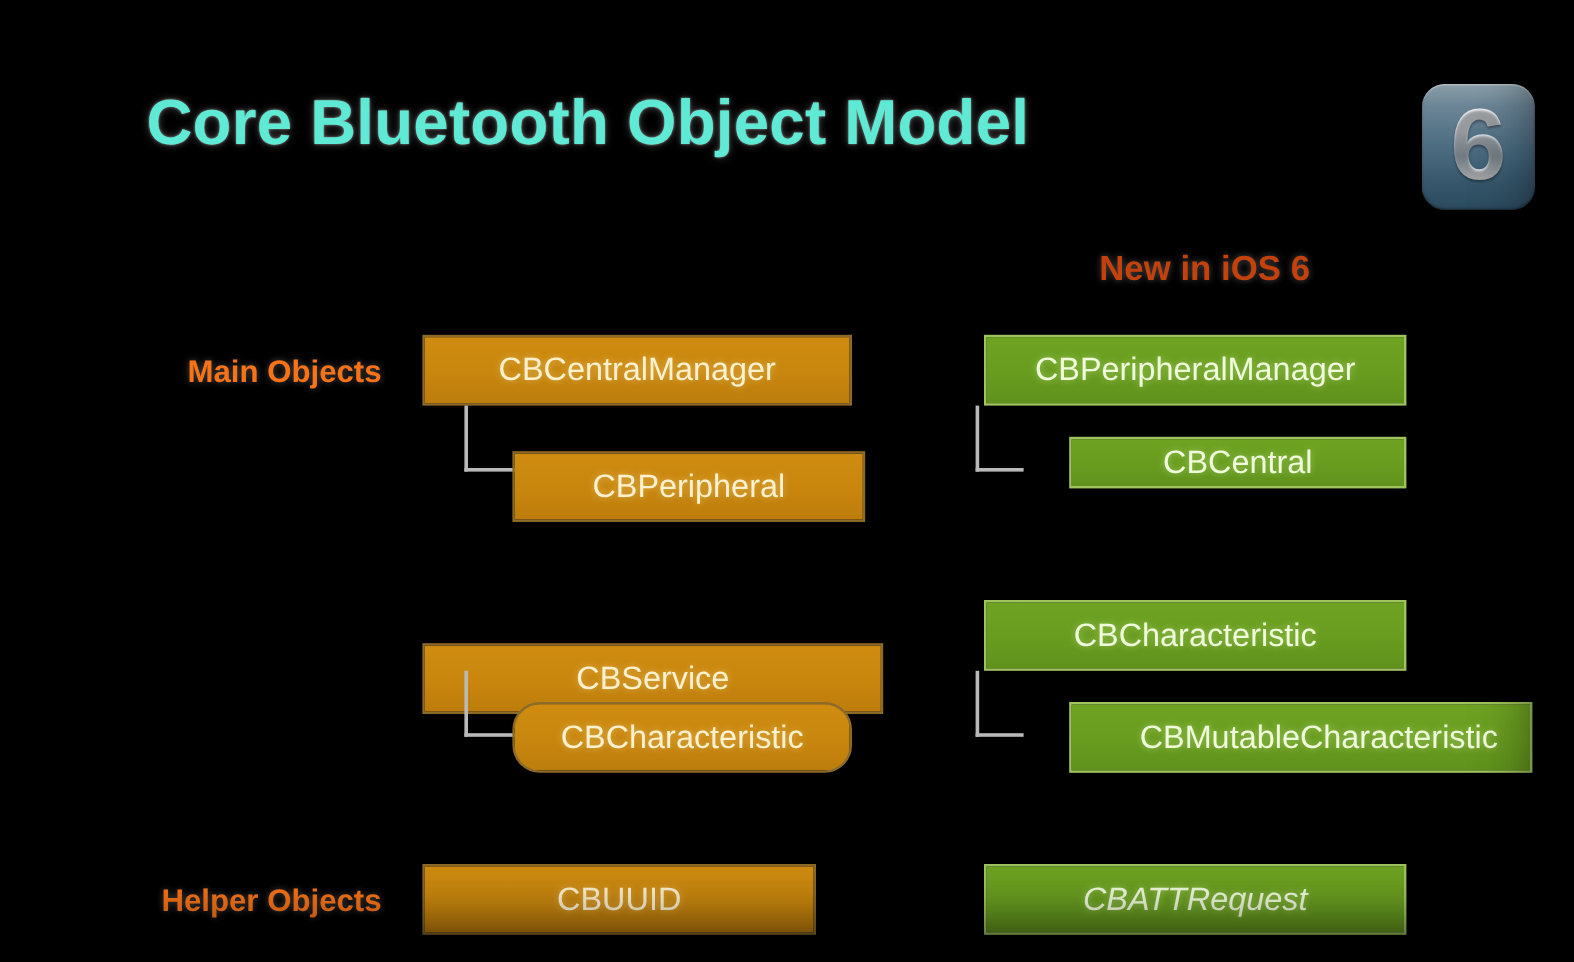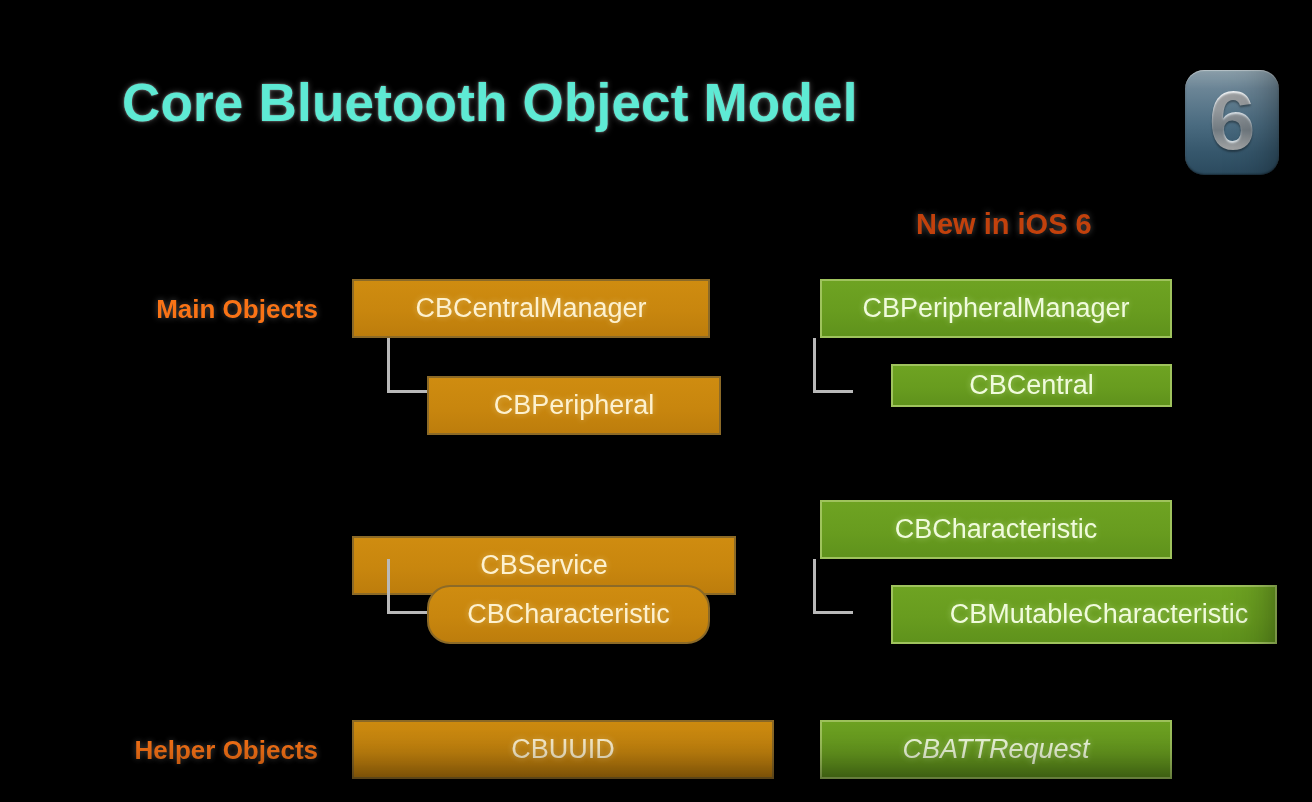--- a/index.html
+++ b/index.html
@@ -177,17 +177,17 @@
 
   <div class="connector" style="left:813px; top:559px; width:40px; height:55px;">
     <span class="v"></span>
     <span class="h"></span>
   </div>
 
   <div class="box green" style="left:851px; top:585px; width:386px; height:59px;padding-left:30px;">CBMutableCharacteristic</div>
 
   <div class="row-label" style="left:118px; top:735px; width:200px;">Helper Objects</div>
 
-  <div class="box orange" style="left:352px; top:720px; width:422px; height:59px;">CBUUID</div>
+  <div class="box orange" style="left:352px; top:720px; width:328px; height:59px;">CBUUID</div>
 
   <div class="box green" style="left:780px; top:720px; width:352px; height:59px;font-style:italic;">CBATTRequest</div>
 
 </div>
 
 </body></html>

